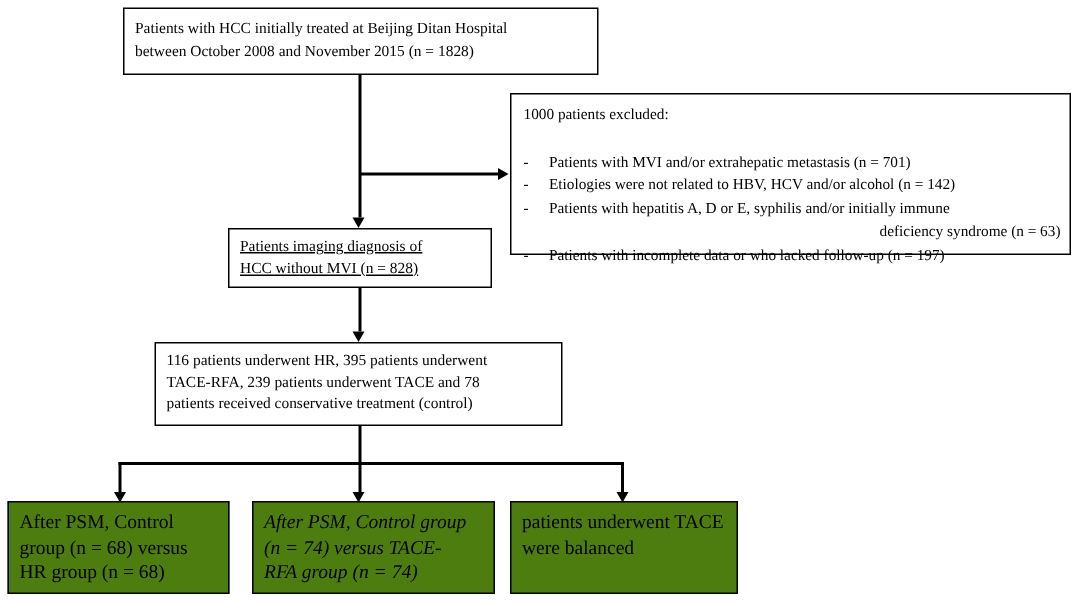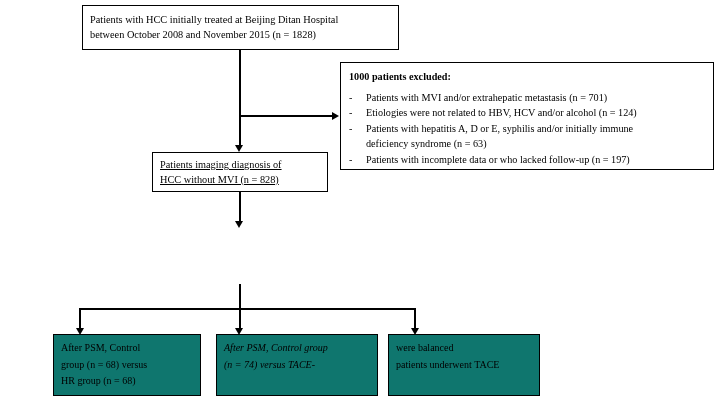--- a/index.html
+++ b/index.html
@@ -36,57 +36,56 @@
     left: 82px; top: 5px; width: 317px; height: 45px;
     padding-top: 7px;
   }
   
   #box-excluded {
     left: 340px; top: 62px; width: 374px; height: 108px;
     padding: 6px 6px 4px 8px;
     font-size: 10.2px;
     line-height: 15.6px;
   }
-  .excl-title { display: block; white-space: nowrap; margin-bottom: 5px; font-weight: bold; }
+  .excl-title { display: block; white-space: nowrap; margin-bottom: 16px; }
   .excl-item {
     display: flex;
     white-space: nowrap;
   }
   .excl-dash {
     width: 17px;
     flex: 0 0 17px;
   }
   .excl-text { flex: 1 1 auto; }
-  .excl-cont { padding-left: 17px; white-space: nowrap; display:block; }
+  .excl-cont { padding-left: 17px; white-space: nowrap; display:block;text-align:right; }
 
   
   #box-imaging {
     left: 152px; top: 152px; width: 176px; height: 40px;
     padding-top: 5px;
     text-decoration: underline;
   }
   
   #box-treatments {
     left: 103px; top: 228px; width: 272px; height: 56px;
     padding-top: 5px;
   }
 
   
   .bottom-box {
     position: absolute;
     box-sizing: border-box;
     border: 1.6px solid #000000;
-    background: #0f766e;
-    font-size: 10px;
+    background: #4d7c0f;
+    font-size: 13px;
     line-height: 16.5px;
     padding: 5px 7px 4px 7px;
     text-align: justify;
     text-align-last: left;
     z-index: 3;
-    margin-left: 48px;
   }
   #box-psm-hr   { left: 5px;   top: 334px; width: 148px; height: 62px; }
   #box-psm-rfa  { left: 168px; top: 334px; width: 162px; height: 62px; font-style: italic; }
   #box-tace     { left: 340px; top: 334px; width: 152px; height: 62px; }
   .bb-line { display: block; }
 
   
   .vline, .hline {
     position: absolute;
     background: #000000;
@@ -157,21 +156,21 @@
   <div class="box" id="box-excluded">
     <span class="excl-title">1000 patients excluded:</span>
 
     <div class="excl-item">
       <span class="excl-dash">-</span>
       <span class="excl-text">Patients with MVI and/or extrahepatic metastasis (n = 701)</span>
     </div>
 
     <div class="excl-item">
       <span class="excl-dash">-</span>
-      <span class="excl-text">Etiologies were not related to HBV, HCV and/or alcohol (n = 124)</span>
+      <span class="excl-text">Etiologies were not related to HBV, HCV and/or alcohol (n = 142)</span>
     </div>
 
     <div class="excl-item">
       <span class="excl-dash">-</span>
       <span class="excl-text">Patients with hepatitis A, D or E, syphilis and/or initially immune</span>
     </div>
     <span class="excl-cont">deficiency syndrome (n = 63)</span>
 
     <div class="excl-item">
       <span class="excl-dash">-</span>
@@ -180,38 +179,44 @@
   </div>
 
   <div class="box" id="box-imaging">
     <span class="box-line">Patients imaging diagnosis of</span>
     <span class="box-line">HCC without MVI (n = 828)</span>
   </div>
 
   <div class="vline" id="trunk-2"></div>
   <div class="arrow-down" id="arrow-to-treatments"></div>
 
+  <div class="box" id="box-treatments">
+    <span class="box-line">116 patients underwent HR, 395 patients underwent</span>
+    <span class="box-line">TACE-RFA, 239 patients underwent TACE and 78</span>
+    <span class="box-line">patients received conservative treatment (control)</span>
+  </div>
 
   <div class="vline" id="trunk-3"></div>
   <div class="hline" id="splitter"></div>
   <div class="vline" id="drop-left"></div>
   <div class="vline" id="drop-right"></div>
   <div class="arrow-down" id="arrow-left"></div>
   <div class="arrow-down" id="arrow-mid"></div>
   <div class="arrow-down" id="arrow-right-branch"></div>
 
   <div class="bottom-box" id="box-psm-hr">
     <span class="bb-line">After PSM, Control</span>
     <span class="bb-line">group (n = 68) versus</span>
     <span class="bb-line">HR group (n = 68)</span>
   </div>
 
   <div class="bottom-box" id="box-psm-rfa">
     <span class="bb-line">After PSM, Control group</span>
     <span class="bb-line">(n = 74) versus TACE-</span>
+    <span class="bb-line">RFA group (n = 74)</span>
   </div>
 
   <div class="bottom-box" id="box-tace">
+    <span class="bb-line">patients underwent TACE</span>
     <span class="bb-line">were balanced</span>
-    <span class="bb-line">patients underwent TACE</span>
   </div>
 
 </div>
 
 </body></html>

